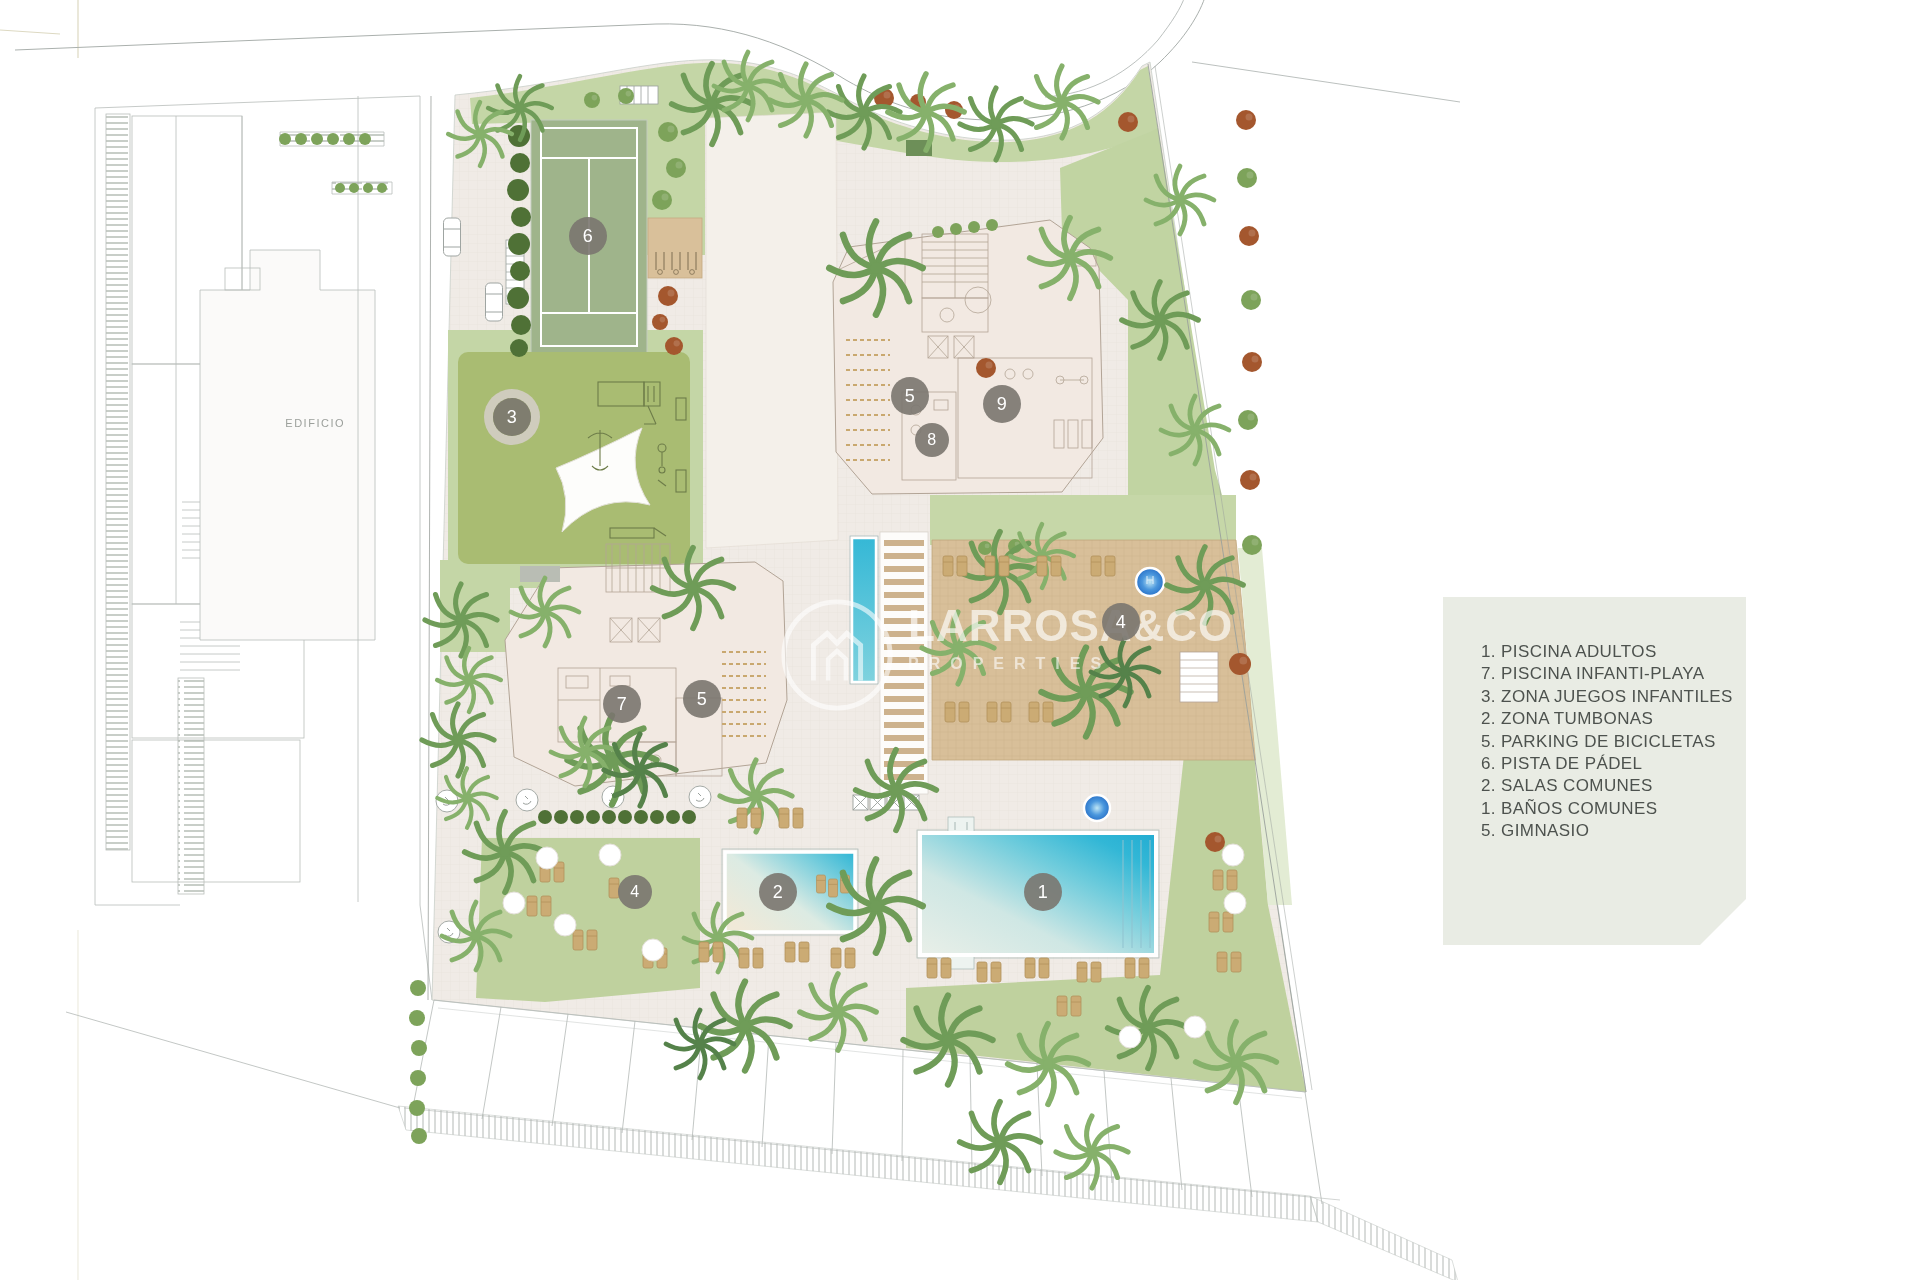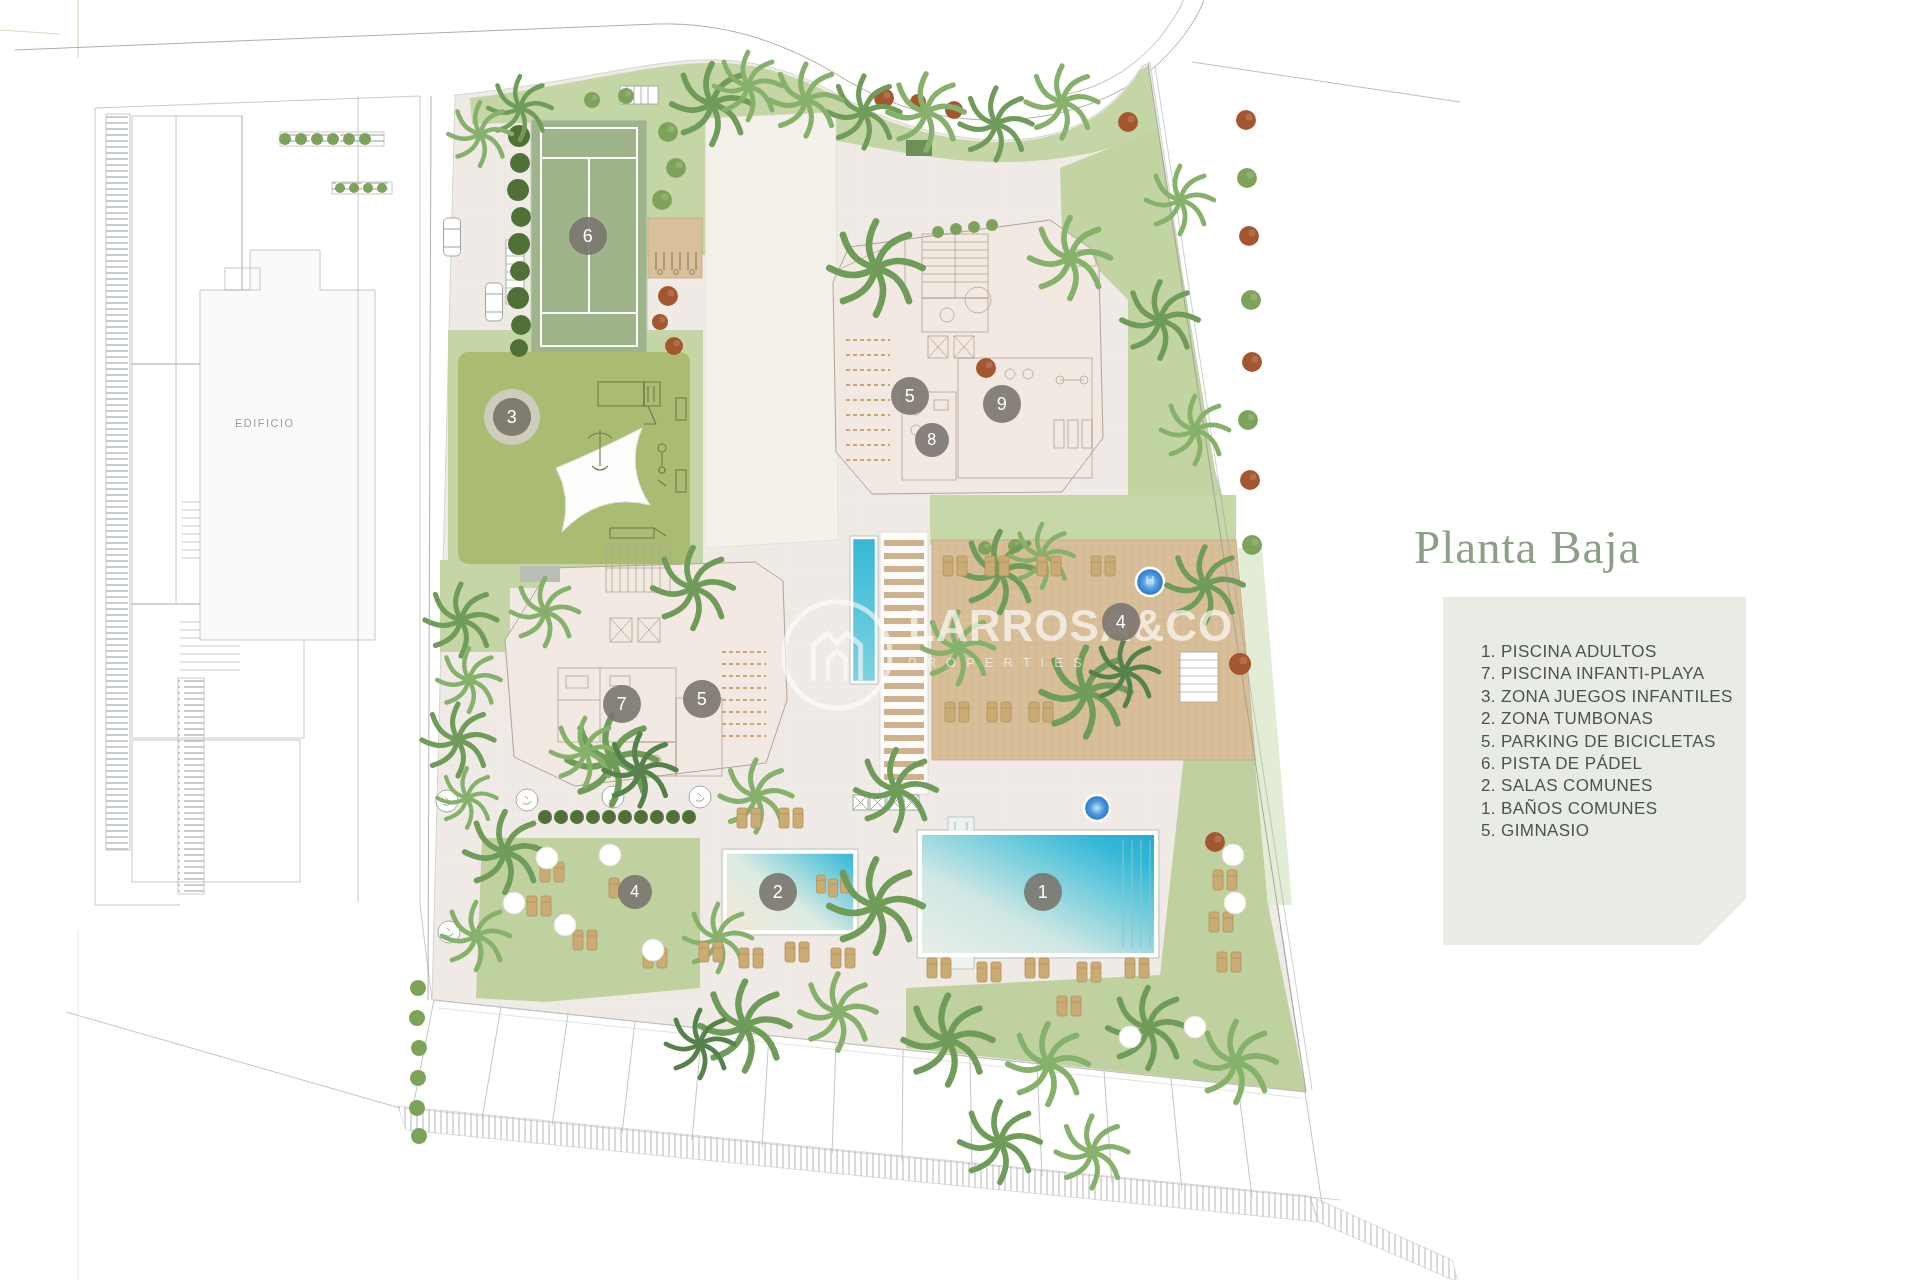--- a/index.html
+++ b/index.html
@@ -15,36 +15,36 @@
   .marker.ring{box-shadow:0 0 0 9px rgba(211,205,197,.9);}
   .marker.small{width:34px;height:34px;font-size:16px;}
 
   
   #watermark{position:absolute;left:778px;top:596px;width:480px;height:130px;
              display:flex;align-items:flex-start;pointer-events:none;}
   #wm-logo{width:118px;height:118px;flex:0 0 auto;opacity:.6;}
   #wm-text{margin-left:12px;padding-top:8px;}
   #wm-brand{font-size:44px;font-weight:700;color:rgba(255,255,255,.65);
             letter-spacing:1px;line-height:1;}
-  #wm-sub{margin-top:7px;font-size:13px;font-weight:400;color:rgba(255,255,255,.6);
+  #wm-sub{margin-top:7px;font-size:16px;font-weight:700;color:rgba(255,255,255,.6);
           letter-spacing:10px;}
 
   
   #plan-title{position:absolute;left:1414px;top:520px;
               font-family:"Liberation Serif",serif;font-size:47px;
               color:var(--c-title,#8ca086);letter-spacing:1px;}
   #legend{position:absolute;left:1443px;top:597px;width:303px;height:348px;
           background:var(--c-legend_bg,#e9ece4);
           clip-path:polygon(0 0,100% 0,100% calc(100% - 46px),calc(100% - 46px) 100%,0 100%);
           box-sizing:border-box;padding:44px 20px 0 38px;}
   #legend ul{list-style:none;margin:0;padding:0;}
   #legend li{font-size:17px;line-height:22.4px;color:var(--c-legend_text,#4d524e);
              letter-spacing:.4px;white-space:nowrap;}
 
-  #edificio{position:absolute;left:235px;top:417px;width:110px;text-align:left;
+  #edificio{position:absolute;left:235px;top:417px;width:110px;text-align:right;
             font-size:11px;color:#9b9f9b;letter-spacing:1.5px;}
 </style>
 </head>
 <body>
 
 <div id="stage">
 
 <svg id="planSvg" width="1920" height="1280" viewBox="0 0 1920 1280">
   <defs>
     <pattern id="grid" width="9" height="9" patternUnits="userSpaceOnUse">
@@ -606,21 +606,20 @@
 <div class="marker" style="left:759px;top:873px">
       <span>2</span>
     </div>
 <div class="marker" style="left:1024px;top:873px">
       <span>1</span>
     </div>
 <div class="marker small" style="left:618px;top:875px">
       <span>4</span>
     </div>
 
-<div id="plan-title">Planta Baja</div>
 
 <div id="legend">
   <ul>
     <li>1. PISCINA ADULTOS</li>
     <li>7. PISCINA INFANTI-PLAYA</li>
     <li>3. ZONA JUEGOS INFANTILES</li>
     <li>2. ZONA TUMBONAS</li>
     <li>5. PARKING DE BICICLETAS</li>
     <li>6. PISTA DE PÁDEL</li>
     <li>2. SALAS COMUNES</li>

